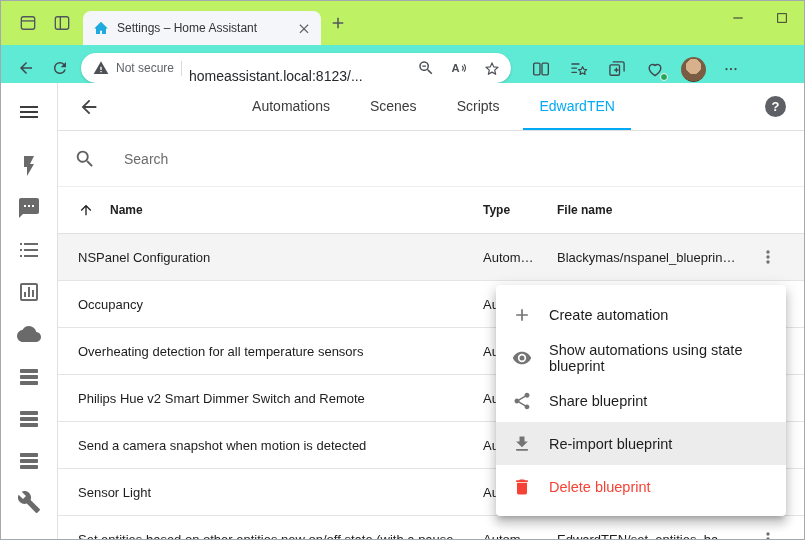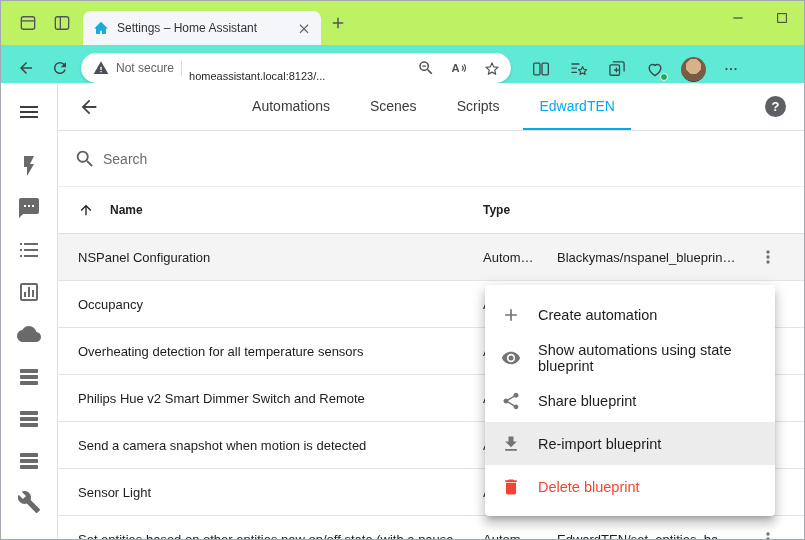--- a/index.html
+++ b/index.html
@@ -30,21 +30,21 @@
 
   .toolbar{height:38px;background:#5eead4;display:flex;align-items:flex-end;padding:0 8px;}
   .tb-btn{width:34px;height:30px;border-radius:6px;color:#41464d;display:flex;
     align-items:center;justify-content:center;flex:0 0 auto;}
   .addressbar{width:430px;height:30px;background:#fff;border-radius:15px;
     box-shadow:0 1px 2.5px rgba(0,0,0,.18);display:flex;align-items:center;
     padding:0 6px 0 12px;margin:0 4px;gap:7px;flex:0 0 auto;}
   .warn{color:#4d5156}
   .security{font-size:12px;color:#5f6368;white-space:nowrap;}
   .divider{width:1px;height:15px;background:#d7dade;}
-  .url{font-size:11px;color:#24282c;white-space:nowrap;overflow:hidden;flex:1;margin-top:16px;}
+  .url{font-size:14px;color:#24282c;white-space:nowrap;overflow:hidden;flex:1;margin-top:16px;}
   .ab-btn{width:26px;height:26px;border-radius:13px;color:#4d5156;
     display:flex;align-items:center;justify-content:center;flex:0 0 auto;}
   .tb-icons{display:flex;align-items:center;gap:10px;margin-left:12px;}
   .tbi{width:28px;height:28px;border-radius:6px;color:#41464d;display:flex;
     align-items:center;justify-content:center;position:relative;}
   .green-dot{position:absolute;right:1px;bottom:2px;width:8px;height:8px;border-radius:50%;
     background:#23a55a;border:1.5px solid #f4f6f9;}
   .avatar{width:25px;height:25px;border-radius:50%;
     background:radial-gradient(circle at 50% 38%, #d7b18c 0 38%, #7a5c42 39% 72%, #4e3a2a 73% 100%);}
 
@@ -60,37 +60,37 @@
   .ha-header{height:48px;flex:0 0 48px;border-bottom:1px solid #e0e0e0;display:flex;
     align-items:center;padding:0 18px;}
   .back-btn{width:26px;height:26px;color:#444;}
   .ha-tabs{flex:1;display:flex;justify-content:center;height:100%;gap:8px;}
   .ha-tab{display:flex;align-items:center;padding:0 16px;font-size:14px;color:#3c3c3c;
     border-bottom:2px solid transparent;}
   .ha-tab.active{color:var(--accent);border-bottom-color:var(--accent);}
   .help-btn{width:21px;height:21px;border-radius:50%;background:#5d6166;color:#fff;
     font-size:13px;font-weight:bold;}
 
-  .search-row{height:56px;flex:0 0 56px;display:flex;align-items:center;gap:7px;
+  .search-row{height:56px;flex:0 0 56px;display:flex;align-items:center;gap:28px;
     padding:0 16px;color:#5f5f5f;border-bottom:1px solid #eeeeee;}
   .search-label{font-size:14px;color:#6b6b6b;}
 
   .thead{height:47px;flex:0 0 47px;display:grid;grid-template-columns:405px 74px 1fr 40px;
     align-items:center;padding:0 16px 0 20px;border-bottom:1px solid #e0e0e0;
     font-size:12px;font-weight:bold;color:#202020;}
   .th-name{display:flex;align-items:center;gap:16px;}
   .sort{color:#202020;}
   .tbody{flex:1;overflow:hidden;}
   .trow{height:47px;display:grid;grid-template-columns:405px 74px 1fr 40px;align-items:center;
     padding:0 16px 0 20px;border-bottom:1px solid #e4e4e4;font-size:13px;color:#1d1d1d;}
   .trow.selected{background:#f4f4f4;}
   .cell{white-space:nowrap;overflow:hidden;text-overflow:ellipsis;padding-right:12px;}
   .cdots{color:#707070;padding-right:0;overflow:visible;}
 
-  .context-menu{position:absolute;left:484px;top:202px;width:290px;background:#fff;
+  .context-menu{position:absolute;left:495px;top:202px;width:290px;background:#fff;
     border-radius:4px;padding:8px 0;z-index:20;
     box-shadow:0 5px 5px -3px rgba(0,0,0,.2),0 8px 10px 1px rgba(0,0,0,.14),0 3px 14px 2px rgba(0,0,0,.12);}
   .menu-item{height:43px;display:flex;align-items:center;gap:17px;padding:0 16px;
     font-size:14.5px;color:#1d1d1d;}
   .menu-item.hover{background:#ececec;}
   .menu-item.danger{color:var(--danger);}
   .mi-icon{color:#747474;}
   .menu-item.danger .mi-icon{color:var(--danger);}
 </style>
 </head>
@@ -358,20 +358,21 @@
       <div class="thead">
         <div class="th-name">
           <span class="icon i16 sort">
               <svg viewBox="0 0 24 24">
                 <path fill="currentColor" d="M13 20h-2V8l-5.5 5.5-1.42-1.42L12 4.16l7.92 7.92-1.42 1.42L13 8v12z"></path>
               </svg>
             </span>
           <span>Name</span>
         </div>
         <div>Type</div>
+        <div>File name</div>
         <div></div>
       </div>
 
       <div class="tbody">
   <div class="trow selected">
     <div class="cell cname">NSPanel Configuration</div>
     <div class="cell ctype">Autom…</div>
     <div class="cell cfile">Blackymas/nspanel_blueprin…</div>
     <div class="cell cdots ctr">
       <span class="icon i20">

